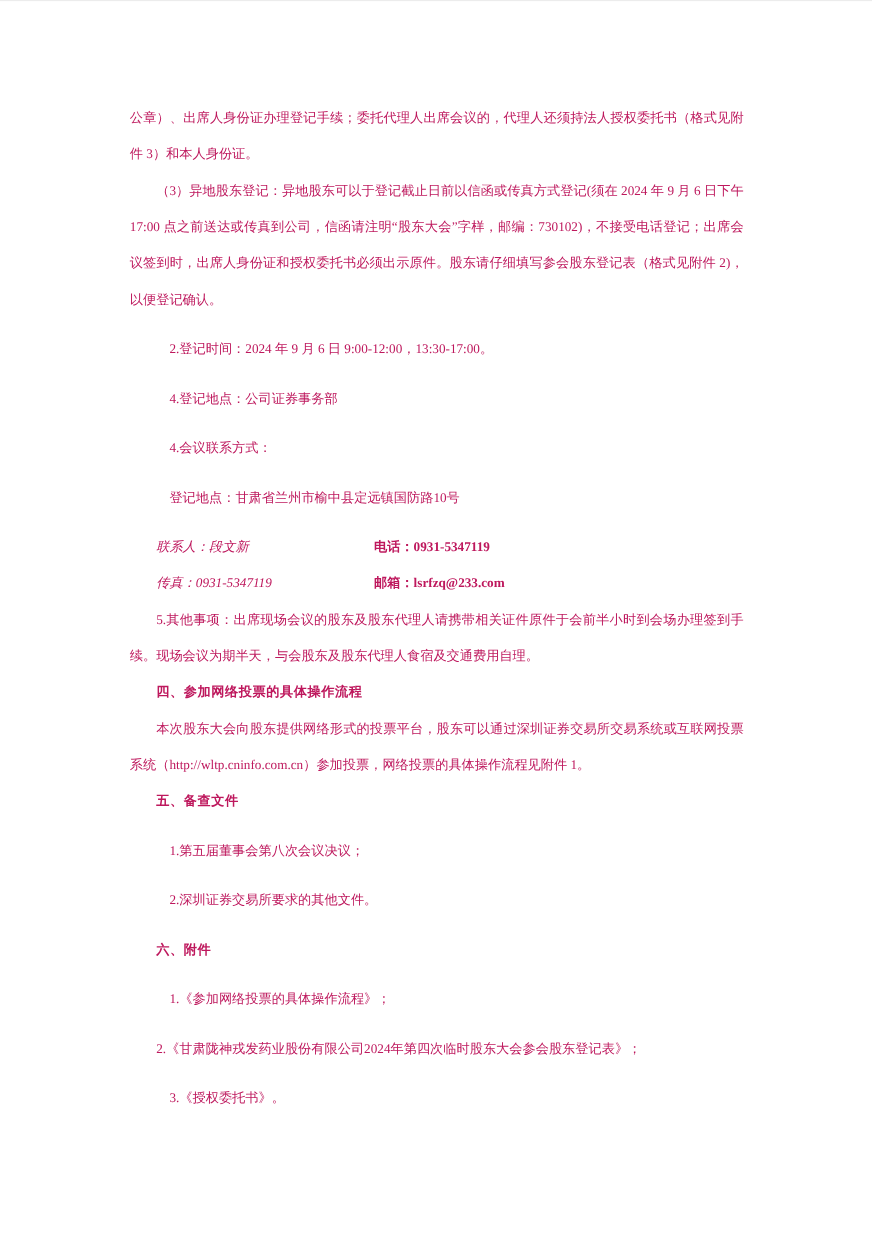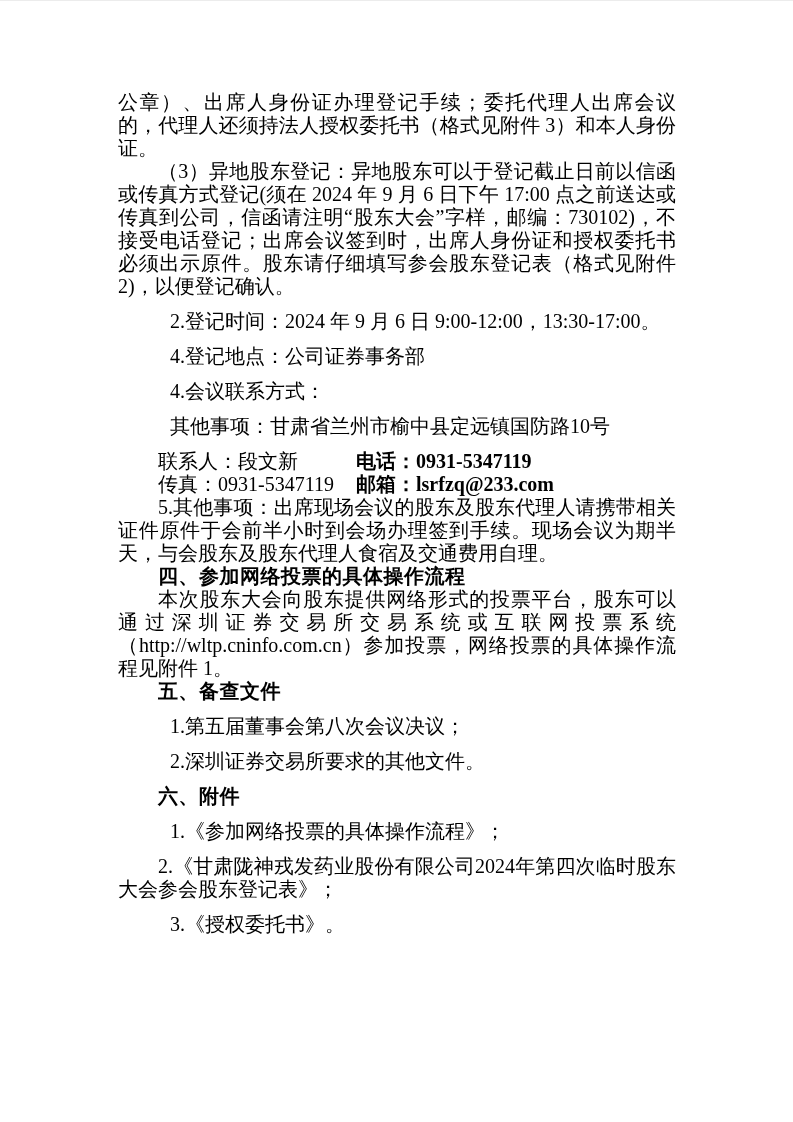--- a/index.html
+++ b/index.html
@@ -12,23 +12,23 @@
     overflow: hidden;
     border-top: 1px solid #ececec;
     box-sizing: border-box;
   }
   .content {
     position: absolute;
     left: 118px;
     top: 90px;
     width: 558px;
     font-family: "Liberation Serif", "DejaVu Serif", serif;
-    font-size: 20px;
-    line-height: 23px;
-    color: #000000;
+    font-size: 12px;
+    line-height: 33px;
+    color: #be185d;
   }
   .para {
     margin: 0;
     text-align: justify;
     text-indent: 2em;
   }
   .cont {
     margin: 0;
     text-align: justify;
     text-indent: 0;
@@ -46,20 +46,21 @@
   }
   .contact-row {
     display: flex;
     margin: 0;
     padding-left: 2em;
   }
   .contact-left {
     display: inline-block;
     width: 198px;
     flex: 0 0 198px;
+    font-style: italic;
   }
   .contact-right {
     display: inline-block;
     font-weight: bold;
   }
 </style>
 </head>
 <body>
 
 <div class="page">
@@ -68,21 +69,21 @@
     <p class="cont">公章）、出席人身份证办理登记手续；委托代理人出席会议的，代理人还须持法人授权委托书（格式见附件 3）和本人身份证。</p>
 
     <p class="para">（3）异地股东登记：异地股东可以于登记截止日前以信函或传真方式登记(须在 2024 年 9 月 6 日下午 17:00 点之前送达或传真到公司，信函请注明“股东大会”字样，邮编：730102)，不接受电话登记；出席会议签到时，出席人身份证和授权委托书必须出示原件。股东请仔细填写参会股东登记表（格式见附件 2)，以便登记确认。</p>
 
     <p class="item">2.登记时间：2024 年 9 月 6 日 9:00-12:00，13:30-17:00。</p>
 
     <p class="item">4.登记地点：公司证券事务部</p>
 
     <p class="item">4.会议联系方式：</p>
 
-    <p class="item">其他事项：甘肃省兰州市榆中县定远镇国防路10号</p>
+    <p class="item">登记地点：甘肃省兰州市榆中县定远镇国防路10号</p>
 
     <div class="contact-row">
       <span class="contact-left">联系人：段文新</span>
       <span class="contact-right">电话：0931-5347119</span>
     </div>
 
     <div class="contact-row">
       <span class="contact-left">传真：0931-5347119</span>
       <span class="contact-right">邮箱：lsrfzq@233.com</span>
     </div>

